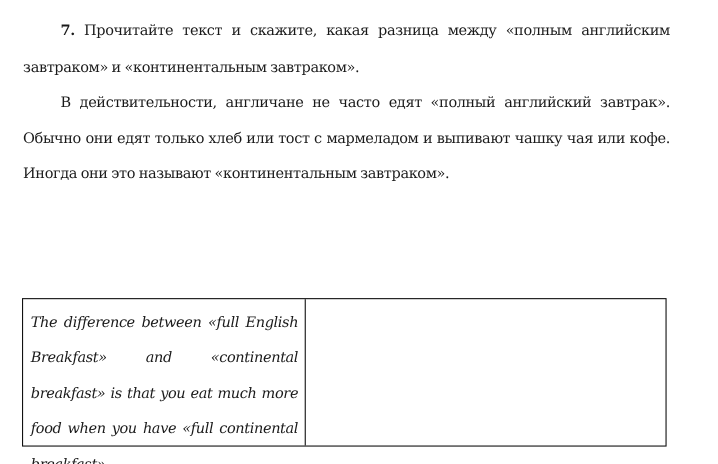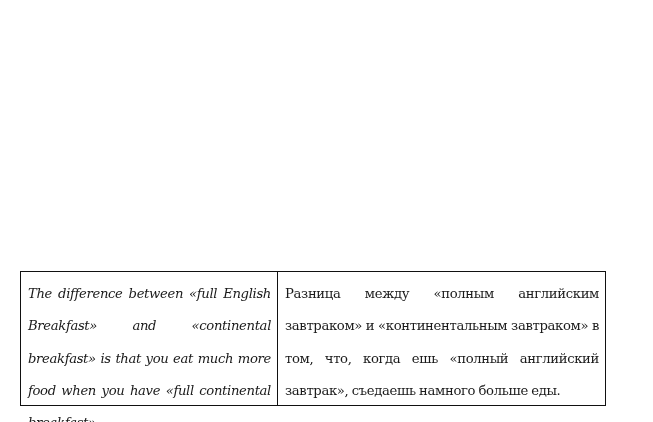--- a/index.html
+++ b/index.html
@@ -58,18 +58,19 @@
     font-style: italic;
   }
   .cell-ru {
     flex: 1;
   }
 </style>
 </head>
 <body>
 
 <div class="page">
+  <p class="para"><span class="task-num">7.</span> <span>Прочитайте текст и скажите, какая разница между «полным английским завтраком» и «континентальным завтраком».</span></p>
+  <p class="para">В действительности, англичане не часто едят «полный английский завтрак». Обычно они едят только хлеб или тост с мармеладом и выпивают чашку чая или кофе. Иногда они это называют «континентальным завтраком».</p>
 </div>
 
 <div class="table">
   <div class="cell cell-en">The difference between «full English Breakfast» and «continental breakfast» is that you eat much more food when you have «full continental breakfast».</div>
-  <div class="cell cell-ru">Разница между «полным английским завтраком» и «континентальным завтраком» в том, что, когда ешь «полный английский завтрак», съедаешь намного больше еды.</div>
 </div>
 
 </body></html>

